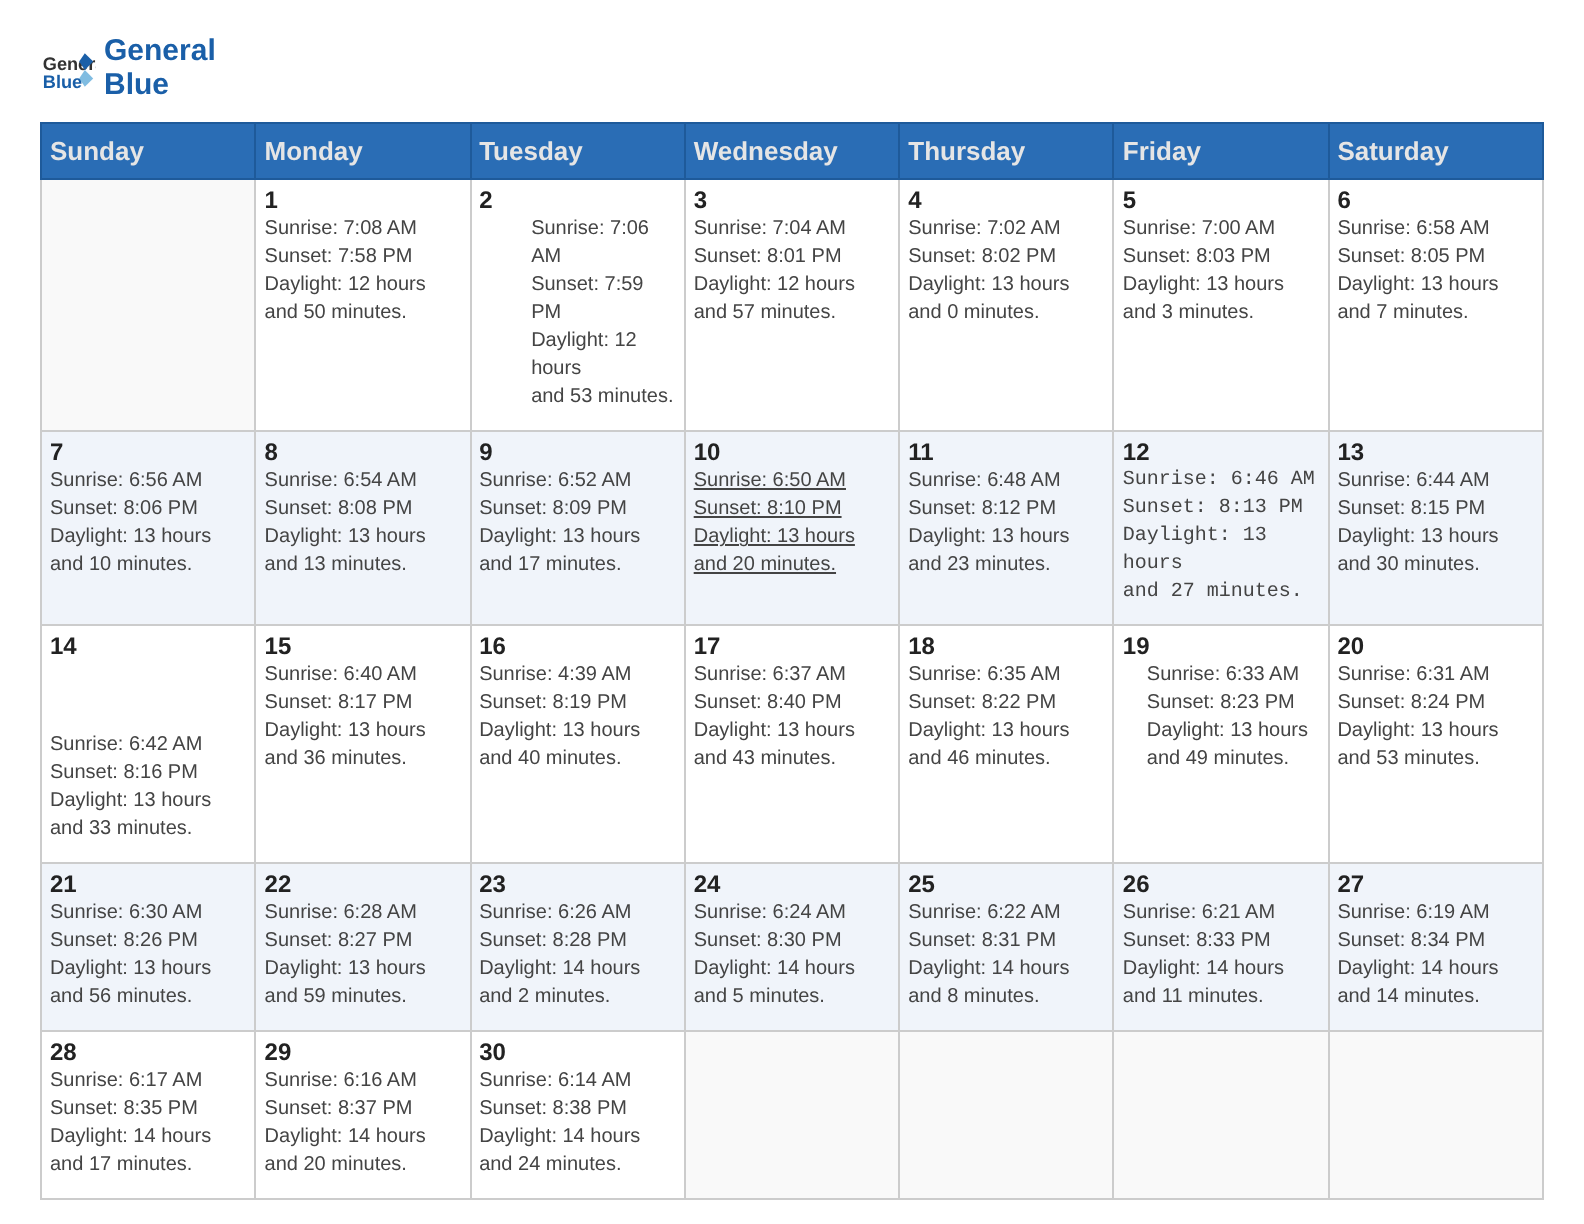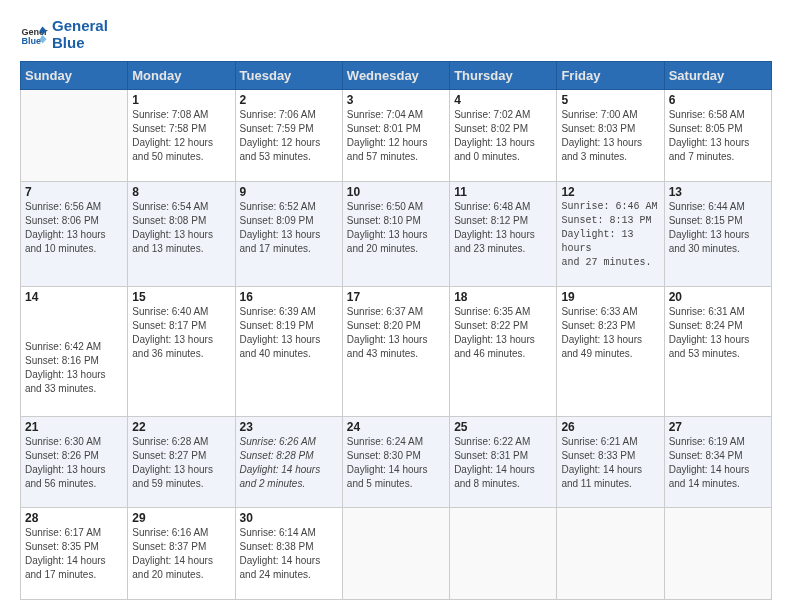--- a/index.html
+++ b/index.html
@@ -137,21 +137,21 @@
           <td class="empty"></td>
           <td>
             <span class="day-num">1</span>
             <div class="day-info" style="white-space: pre-line;">Sunrise: 7:08 AM
 Sunset: 7:58 PM
 Daylight: 12 hours
 and 50 minutes.</div>
           </td>
           <td>
             <span class="day-num">2</span>
-            <div class="day-info" style="white-space: pre-line;">Sunrise: 7:06 AM
+            <div class="day-info" style="white-space: pre-line; margin-left: 26px;">Sunrise: 7:06 AM
 Sunset: 7:59 PM
 Daylight: 12 hours
 and 53 minutes.</div>
           </td>
           <td>
             <span class="day-num">3</span>
             <div class="day-info" style="white-space: pre-line;">Sunrise: 7:04 AM
 Sunset: 8:01 PM
 Daylight: 12 hours
 and 57 minutes.</div>
@@ -195,21 +195,21 @@
           </td>
           <td>
             <span class="day-num">9</span>
             <div class="day-info" style="white-space: pre-line;">Sunrise: 6:52 AM
 Sunset: 8:09 PM
 Daylight: 13 hours
 and 17 minutes.</div>
           </td>
           <td>
             <span class="day-num">10</span>
-            <div class="day-info" style="white-space: pre-line;">Sunrise: 6:50 AM
+            <div class="day-info" style="white-space: pre-line; text-decoration: underline;">Sunrise: 6:50 AM
 Sunset: 8:10 PM
 Daylight: 13 hours
 and 20 minutes.</div>
           </td>
           <td>
             <span class="day-num">11</span>
             <div class="day-info" style="white-space: pre-line;">Sunrise: 6:48 AM
 Sunset: 8:12 PM
 Daylight: 13 hours
 and 23 minutes.</div>
@@ -239,42 +239,42 @@
           </td>
           <td>
             <span class="day-num">15</span>
             <div class="day-info" style="white-space: pre-line;">Sunrise: 6:40 AM
 Sunset: 8:17 PM
 Daylight: 13 hours
 and 36 minutes.</div>
           </td>
           <td>
             <span class="day-num">16</span>
-            <div class="day-info" style="white-space: pre-line;">Sunrise: 6:39 AM
+            <div class="day-info" style="white-space: pre-line;">Sunrise: 4:39 AM
 Sunset: 8:19 PM
 Daylight: 13 hours
 and 40 minutes.</div>
           </td>
           <td>
             <span class="day-num">17</span>
             <div class="day-info" style="white-space: pre-line;">Sunrise: 6:37 AM
-Sunset: 8:20 PM
+Sunset: 8:40 PM
 Daylight: 13 hours
 and 43 minutes.</div>
           </td>
           <td>
             <span class="day-num">18</span>
             <div class="day-info" style="white-space: pre-line;">Sunrise: 6:35 AM
 Sunset: 8:22 PM
 Daylight: 13 hours
 and 46 minutes.</div>
           </td>
           <td>
             <span class="day-num">19</span>
-            <div class="day-info" style="white-space: pre-line;">Sunrise: 6:33 AM
+            <div class="day-info" style="white-space: pre-line; margin-left: 12px;">Sunrise: 6:33 AM
 Sunset: 8:23 PM
 Daylight: 13 hours
 and 49 minutes.</div>
           </td>
           <td>
             <span class="day-num">20</span>
             <div class="day-info" style="white-space: pre-line;">Sunrise: 6:31 AM
 Sunset: 8:24 PM
 Daylight: 13 hours
 and 53 minutes.</div>
@@ -290,21 +290,21 @@
           </td>
           <td>
             <span class="day-num">22</span>
             <div class="day-info" style="white-space: pre-line;">Sunrise: 6:28 AM
 Sunset: 8:27 PM
 Daylight: 13 hours
 and 59 minutes.</div>
           </td>
           <td>
             <span class="day-num">23</span>
-            <div class="day-info" style="white-space: pre-line; font-style: italic;">Sunrise: 6:26 AM
+            <div class="day-info" style="white-space: pre-line;">Sunrise: 6:26 AM
 Sunset: 8:28 PM
 Daylight: 14 hours
 and 2 minutes.</div>
           </td>
           <td>
             <span class="day-num">24</span>
             <div class="day-info" style="white-space: pre-line;">Sunrise: 6:24 AM
 Sunset: 8:30 PM
 Daylight: 14 hours
 and 5 minutes.</div>

